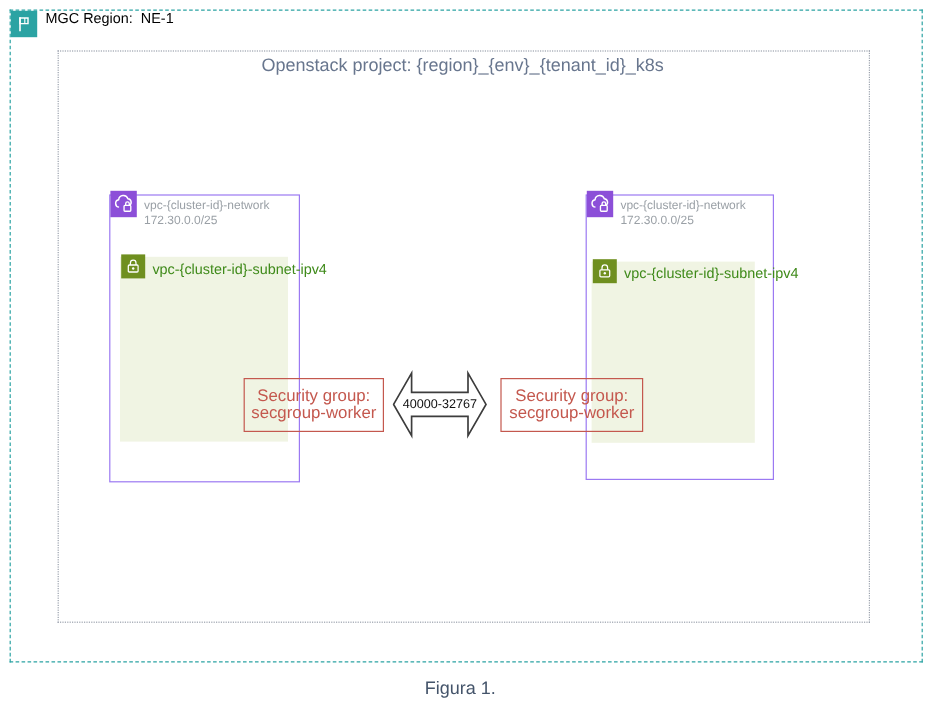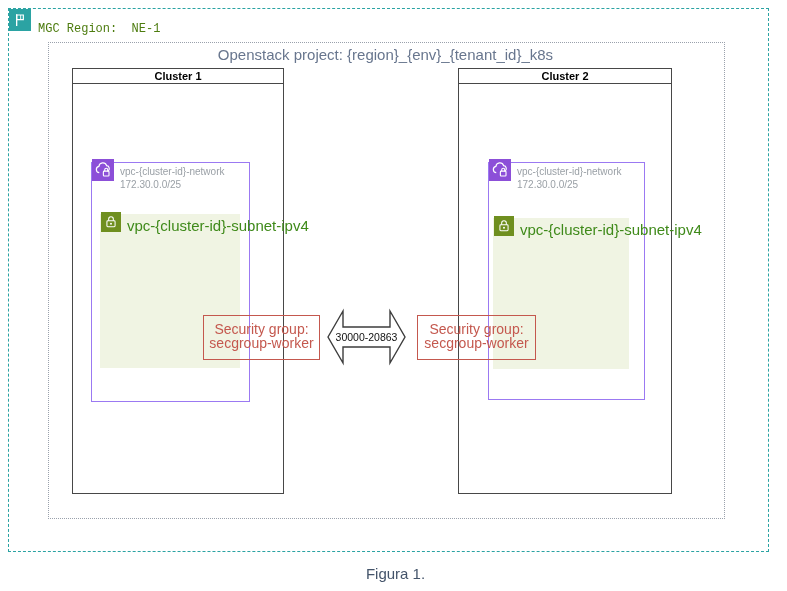--- a/index.html
+++ b/index.html
@@ -4,21 +4,21 @@
 <style>
   html,body{margin:0;padding:0;background:#ffffff;}
   .canvas{
     position:relative;width:787px;height:591px;background:#ffffff;
     font-family:"Liberation Sans","DejaVu Sans",sans-serif;overflow:hidden;
   }
   .abs{position:absolute;}
   
   .region-box{left:8px;top:8px;width:759px;height:542px;border:1px dashed #2ba3a3;}
   .region-icon{left:9px;top:9px;width:22px;height:22px;background:#2ba3a3;display:flex;align-items:center;justify-content:center;}
-  .region-label{left:38px;top:22px;font-size:12px;color:#4d7c0f;white-space:pre;font-family:Liberation Mono, monospace;}
+  .region-label{left:38px;top:8px;font-size:12px;color:#000000;white-space:pre;}
   
   .project-box{left:48px;top:42px;width:675px;height:475px;border:1px dotted #9aa1ac;}
   .project-label{left:48px;top:46px;width:675px;text-align:center;font-size:15px;color:#68768e;}
   
   .cluster{border:1px solid #474747;background:#ffffff;}
   .cluster1{left:72px;top:68px;width:210px;height:424px;}
   .cluster2{left:458px;top:68px;width:212px;height:424px;}
   .cluster-header{height:14px;line-height:14px;border-bottom:1px solid #474747;text-align:center;font-size:11px;font-weight:bold;color:#000000;}
   
   .vpc{border:1px solid #9b79f2;background:transparent;}
@@ -30,58 +30,52 @@
   .net-label{font-size:10px;line-height:13px;color:#9aa0a6;}
   .net-label1{left:120px;top:165px;}
   .net-label2{left:517px;top:165px;}
   
   .subnet{background:#f0f4e3;}
   .subnet1{left:100px;top:214px;width:140px;height:154px;}
   .subnet2{left:493px;top:218px;width:136px;height:151px;}
   .sub-icon{width:20px;height:20px;background:#6f8f1f;display:flex;align-items:center;justify-content:center;}
   .sub-icon1{left:101px;top:212px;}
   .sub-icon2{left:494px;top:216px;}
-  .sub-label{font-size:15px;color:#3f8a1a;}
+  .sub-label{font-size:12px;color:#3f8a1a;}
   .sub-label1{left:127px;top:217px;}
   .sub-label2{left:520px;top:221px;}
   
   .secgroup{border:1px solid #c4584e;color:#c4584e;font-size:14px;line-height:14px;text-align:center;background:transparent;box-sizing:border-box;padding-top:6px;}
   .secgroup1{left:203px;top:315px;width:117px;height:45px;}
   .secgroup2{left:417px;top:315px;width:119px;height:45px;}
   
   .arrow-svg{left:327px;top:308px;}
   .arrow-label{left:327px;top:331px;width:79px;text-align:center;font-size:10.5px;color:#111111;}
   
-  .caption{left:16px;top:565px;width:759px;text-align:center;font-size:15px;color:#44546a;}
+  .caption{left:4px;top:565px;width:759px;text-align:center;font-size:15px;color:#44546a;}
 </style>
 </head>
 <body>
 
 <div class="canvas">
 
   <div class="abs region-box"></div>
   <div class="abs region-icon">
     <svg width="16" height="16" viewBox="0 0 24 24">
       <path d="M7 3.5v17.5" stroke="#ffffff" stroke-width="2" fill="none"></path>
       <path d="M7 4.5h10v7H7z" fill="none" stroke="#ffffff" stroke-width="1.8"></path>
       <path d="M13 4.5v7" stroke="#ffffff" stroke-width="1.4"></path>
     </svg>
   </div>
   <div class="abs region-label">MGC Region:  NE-1</div>
 
   <div class="abs project-box"></div>
   <div class="abs project-label">Openstack project: {region}_{env}_{tenant_id}_k8s</div>
 
-  <div class="abs cluster cluster1">
-    <div class="cluster-header">Cluster 1</div>
-  </div>
 
-  <div class="abs cluster cluster2">
-    <div class="cluster-header">Cluster 2</div>
-  </div>
 
   <div class="abs vpc vpc1"></div>
   <div class="abs vpc vpc2"></div>
 
   <div class="abs net-icon net-icon1">
     <svg width="18" height="18" viewBox="0 0 24 24">
       <path d="M7 15.5a4.2 4.2 0 0 1-.5-8.3 5.3 5.3 0 0 1 10.3-1 3.9 3.9 0 0 1 1.4 7.4" fill="none" stroke="#ffffff" stroke-width="1.6"></path>
       <rect x="12.5" y="13.5" width="7.5" height="6.5" rx="1" fill="none" stroke="#ffffff" stroke-width="1.5"></rect>
       <path d="M14.3 13.5v-1.8a2 2 0 0 1 4 0v1.8" fill="none" stroke="#ffffff" stroke-width="1.5"></path>
     </svg>
@@ -123,17 +117,17 @@
     </svg>
   </div>
   <div class="abs sub-label sub-label2">vpc-{cluster-id}-subnet-ipv4</div>
 
   <div class="abs secgroup secgroup1">Security group: secgroup-worker</div>
   <div class="abs secgroup secgroup2">Security group: secgroup-worker</div>
 
   <svg class="abs arrow-svg" width="79" height="58" viewBox="0 0 79 58">
     <path d="M1 29 L16 3 L16 19 L63 19 L63 3 L78 29 L63 55 L63 39 L16 39 L16 55 Z" fill="#ffffff" stroke="#3d3d3d" stroke-width="1.4" stroke-linejoin="miter"></path>
   </svg>
-  <div class="abs arrow-label">30000-20863</div>
+  <div class="abs arrow-label">40000-32767</div>
 
   <div class="abs caption">Figura 1.</div>
 
 </div>
 
 </body></html>

